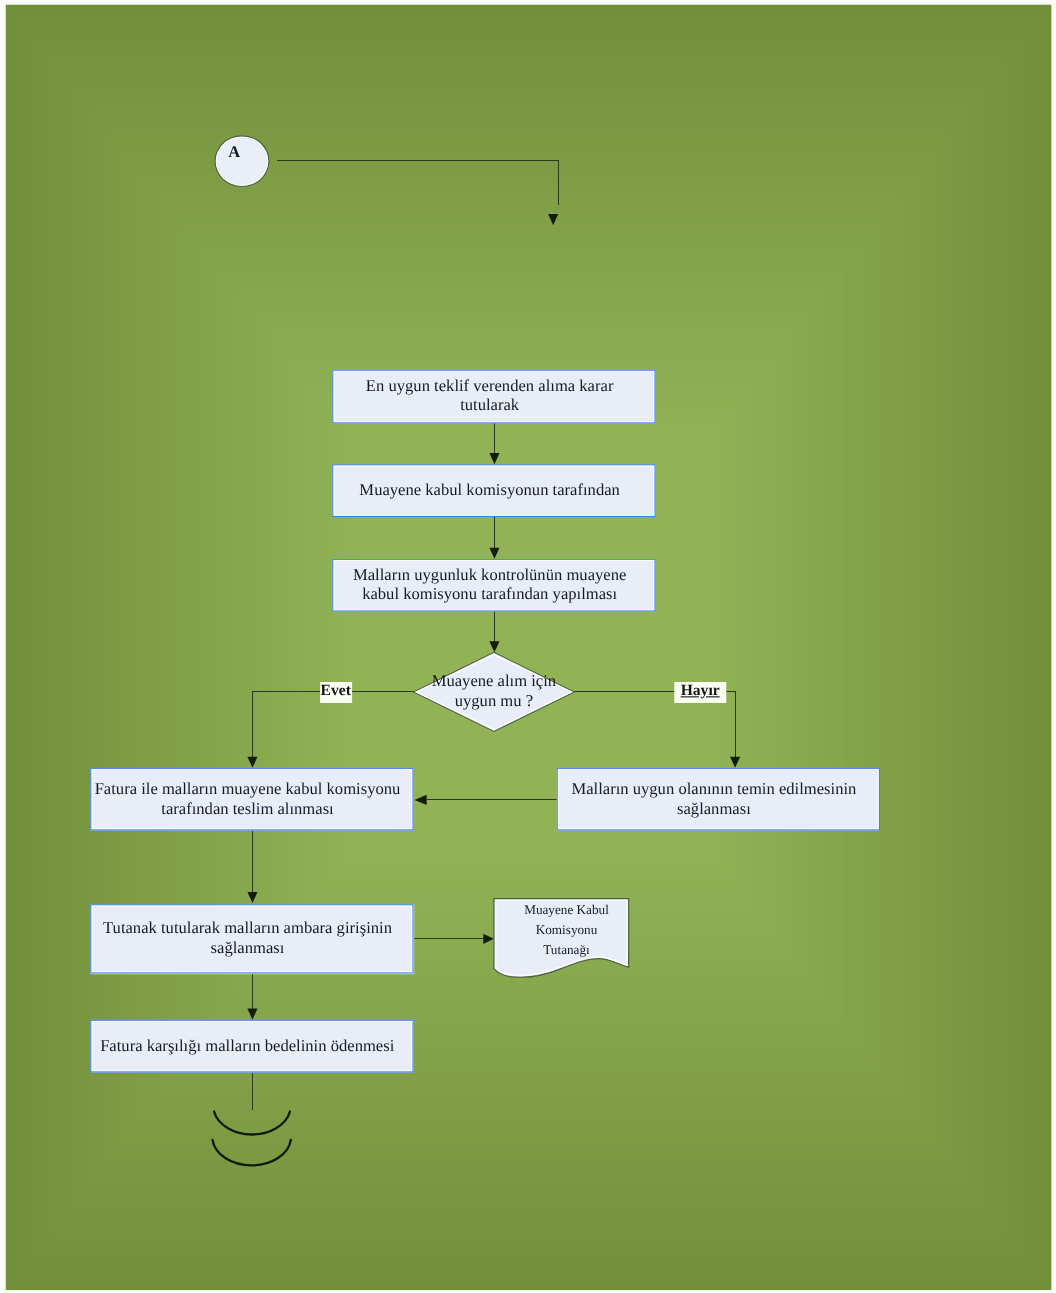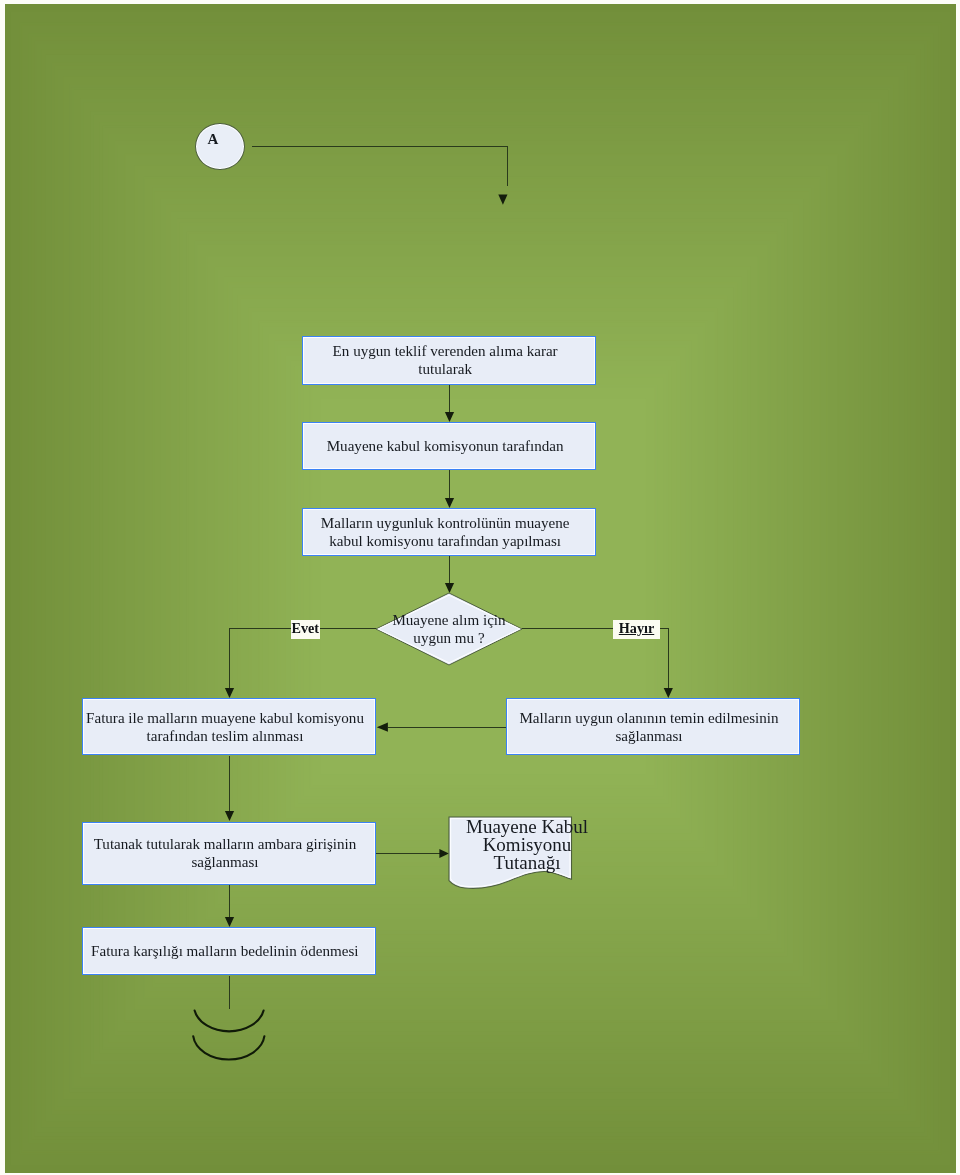--- a/index.html
+++ b/index.html
@@ -212,23 +212,23 @@
       <span>Tutanak tutularak malların ambara girişinin</span><br>
       <span>sağlanması</span>
     </div>
   </div>
 
   <div class="shape" style="left:447px; top:815px; width:128px; height:78px;">
     <svg width="128" height="78" style="position:absolute;left:0;top:0;">
       <path d="M2,2 L124.5,2 L124.5,64.2 C117,62.4 107.5,56.4 97,56.5 C86,56.7 77,60 62,66 C47,72 30,74.2 18,73 C10,72.2 5,69 2,65.6 Z" fill="#e8edf7" stroke="#4d5f3c" stroke-width="1.1"></path>
       <path d="M3.6,3.6 L123,3.6 L123,62.4 C116,60.6 107,54.7 97,54.8 C86,55 77,58.3 62,64.3 C47,70.3 30.3,72.5 18.4,71.3 C10.6,70.5 6,67.4 3.6,64 Z" fill="none" stroke="#fbfcff" stroke-width="1.2"></path>
     </svg>
-    <div style="position:absolute; left:16px; top:-1.5px; width:128px; height:62px;
+    <div style="position:absolute; left:4px; top:-1.5px; width:128px; height:62px;
                 display:flex; align-items:center; justify-content:center;
-                text-align:center; font-size:19px; line-height:18px; color:#161a20; will-change:transform;">
+                text-align:center; font-size:12px; line-height:18px; color:#161a20; will-change:transform;">
       <div><span>Muayene Kabul</span><br>
            <span>Komisyonu</span><br>
            <span>Tutanağı</span></div>
     </div>
   </div>
 
   <div class="shape proc" style="left:82.25px; top:927.4px; width:293.5px; height:48.1px;text-align:right;">
     <div>
       <span>Fatura karşılığı malların bedelinin ödenmesi</span>
     </div>

